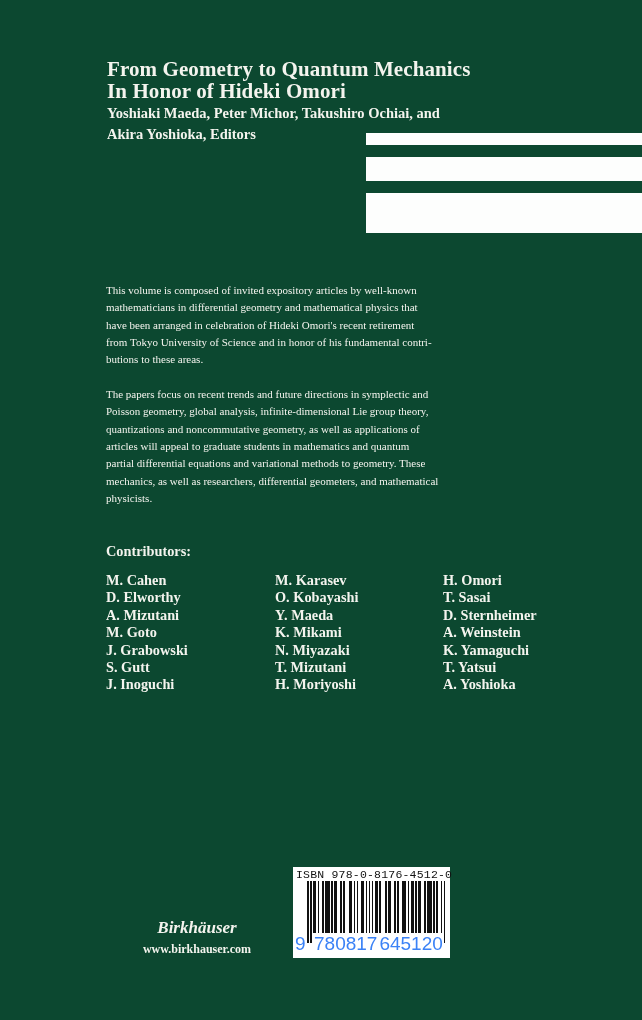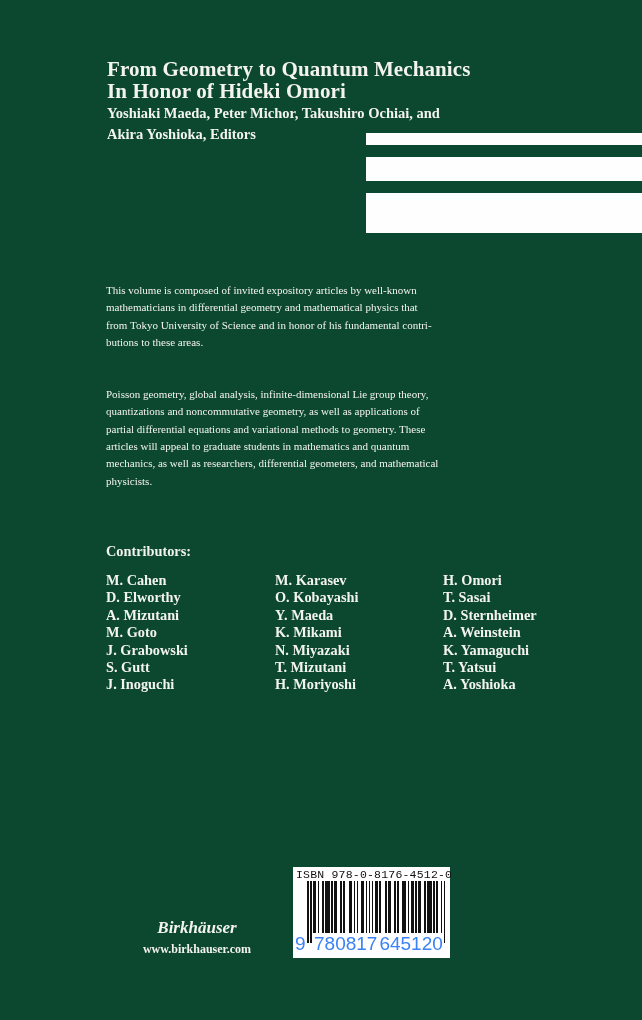--- a/index.html
+++ b/index.html
@@ -68,29 +68,31 @@
   <div class="abs editor-line" style="top:104px;">Yoshiaki Maeda, Peter Michor, Takushiro Ochiai, and</div>
   <div class="abs editor-line" style="top:125px;">Akira Yoshioka, Editors</div>
 
   <div class="abs bar" style="top:133px; height:12px;"></div>
   <div class="abs bar" style="top:157px; height:24px;"></div>
   <div class="abs bar" style="top:193px; height:40px;"></div>
 
   <div class="abs para" style="top:282px;">
     <div>This volume is composed of invited expository articles by well-known</div>
     <div>mathematicians in differential geometry and mathematical physics that</div>
+    <div>have been arranged in celebration of Hideki Omori's recent retirement</div>
     <div>from Tokyo University of Science and in honor of his fundamental contri-</div>
     <div>butions to these areas.</div>
   </div>
 
   <div class="abs para" style="top:386px;">
+    <div>The papers focus on recent trends and future directions in symplectic and</div>
     <div>Poisson geometry, global analysis, infinite-dimensional Lie group theory,</div>
     <div>quantizations and noncommutative geometry, as well as applications of</div>
+    <div>articles will appeal to graduate students in mathematics and quantum</div>
     <div>partial differential equations and variational methods to geometry. These</div>
-    <div>articles will appeal to graduate students in mathematics and quantum</div>
     <div>mechanics, as well as researchers, differential geometers, and mathematical</div>
     <div>physicists.</div>
   </div>
 
   <div class="abs contrib-label">Contributors:</div>
 
   <div class="abs contrib-col" style="left:106px;">
     <div>M. Cahen</div>
     <div>D. Elworthy</div>
     <div>A. Mizutani</div>

